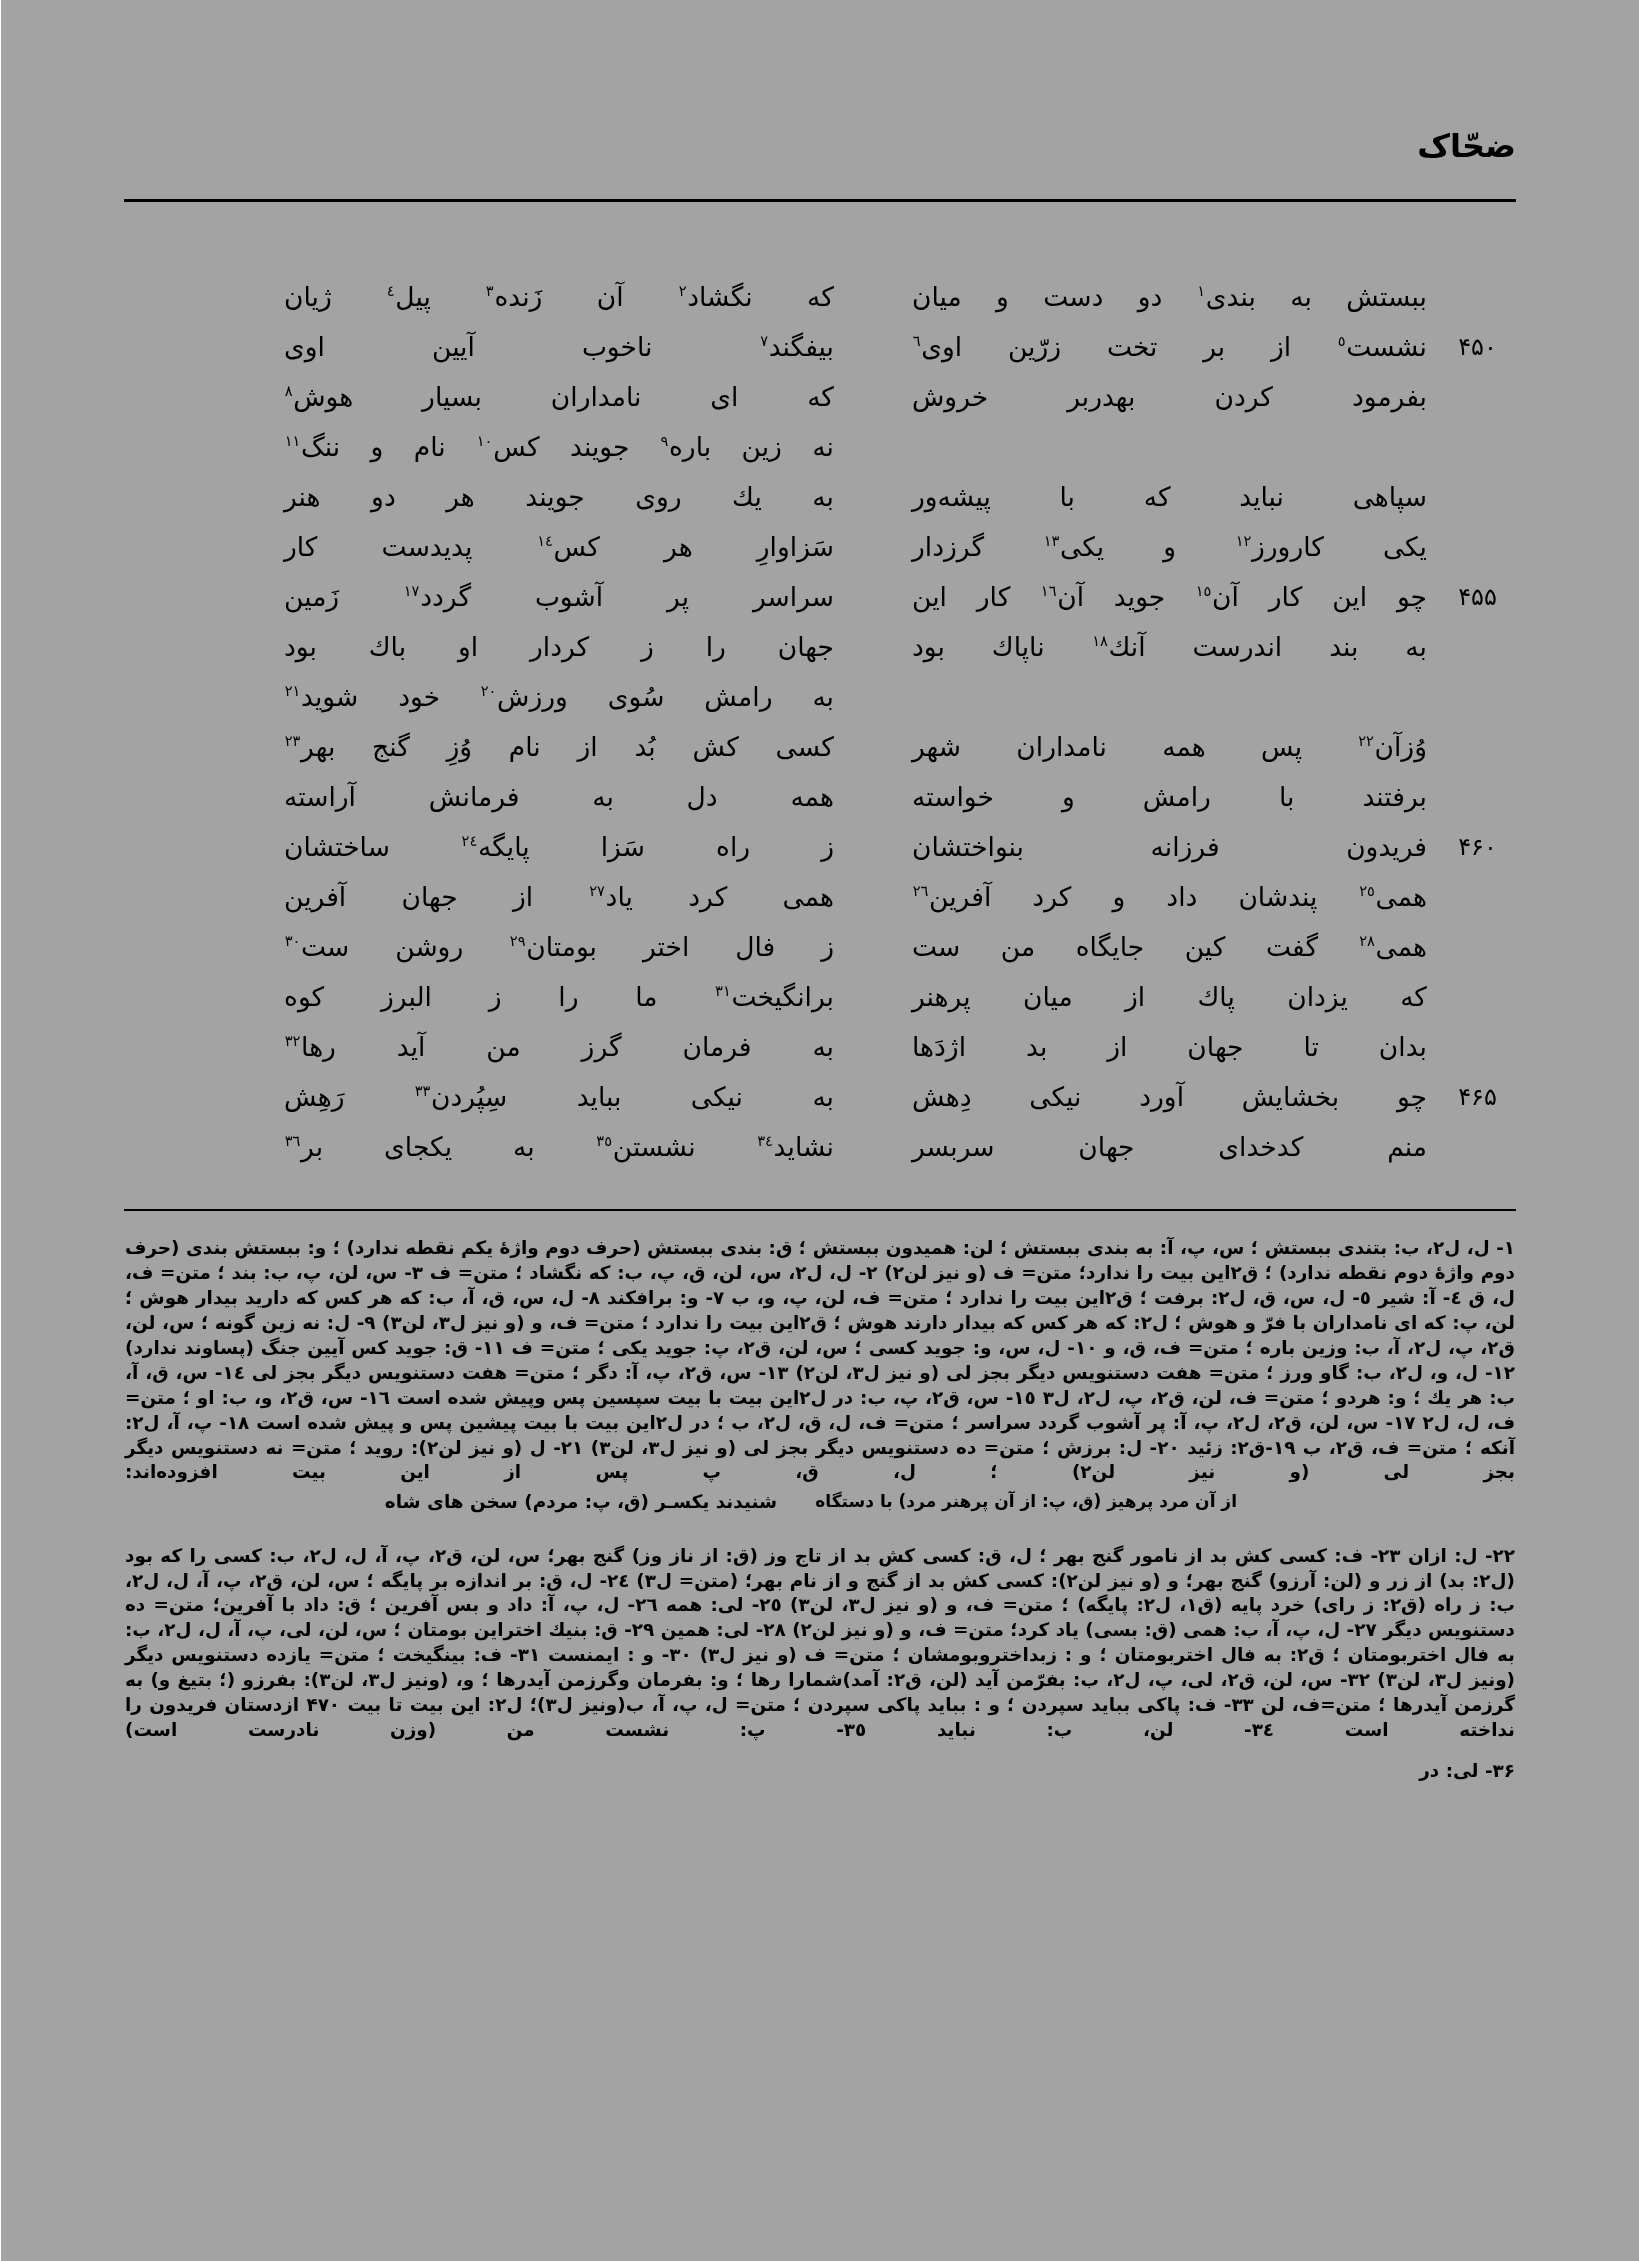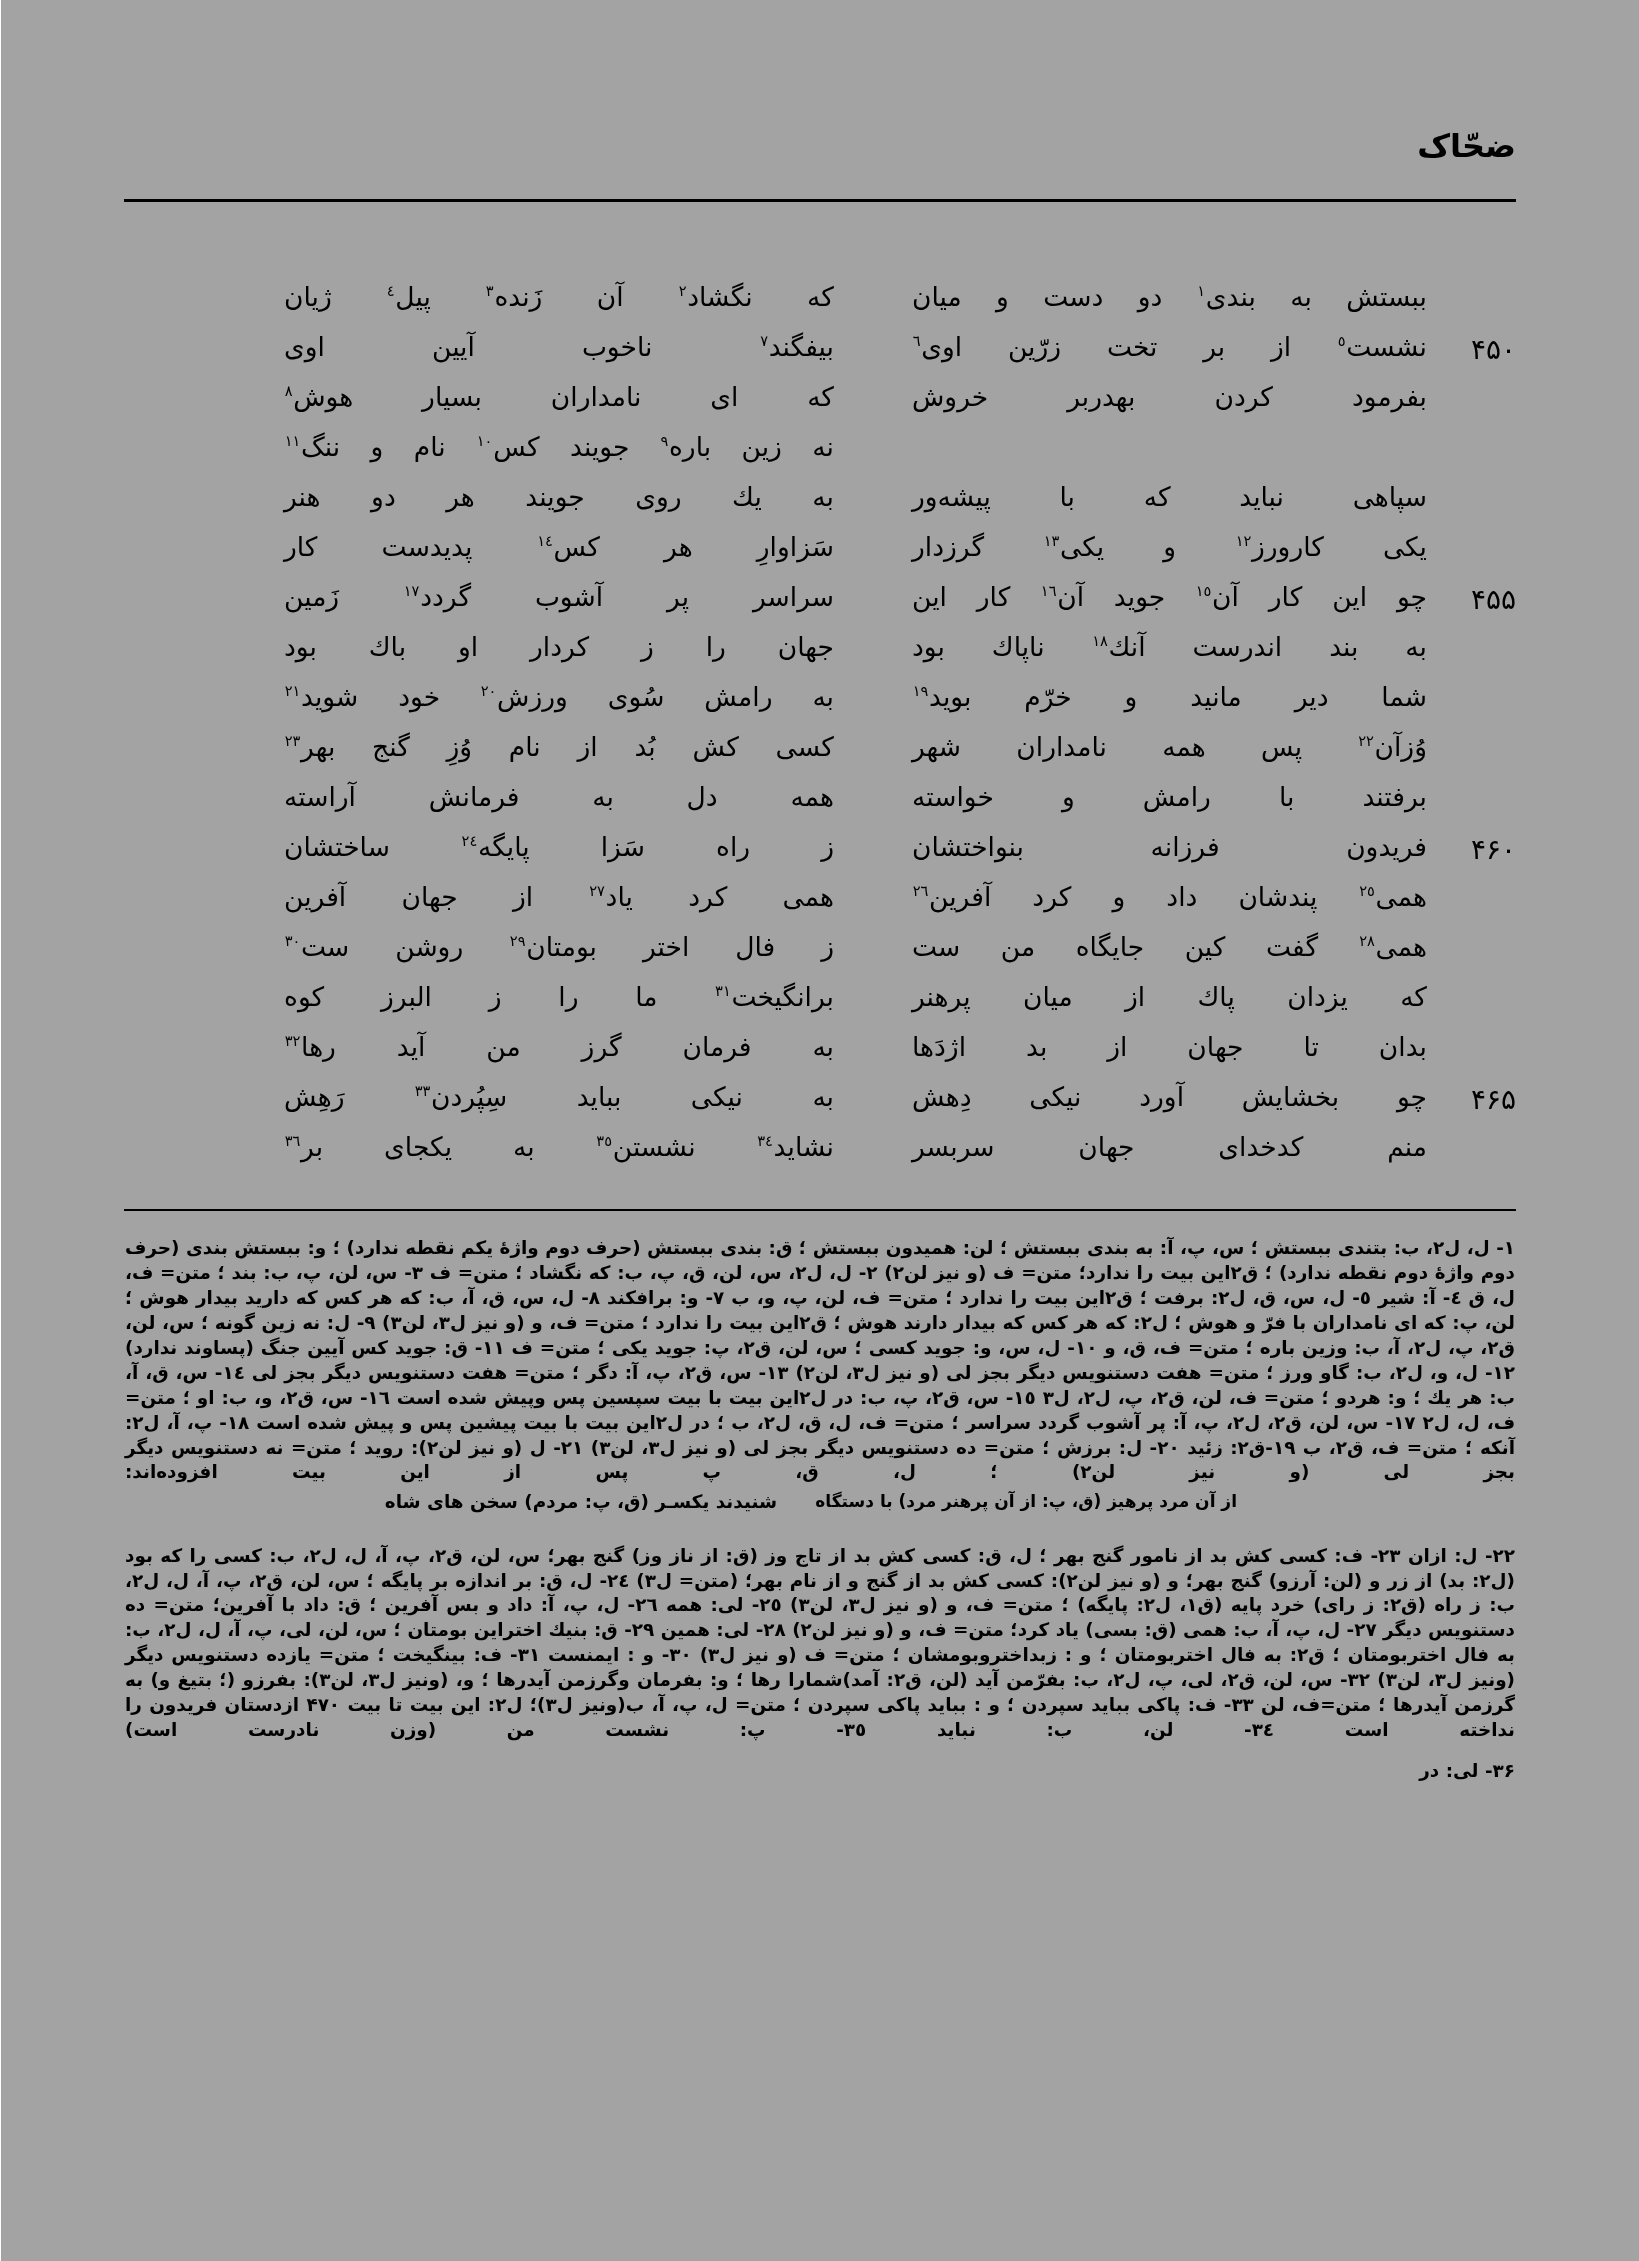--- a/index.html
+++ b/index.html
@@ -58,22 +58,22 @@
   }
   .verse-row {
     position: relative;
     height: 50px;
   }
   .verse-num {
     position: absolute;
     right: 0px;
     top: 5.6px;
     width: 77px;
-    text-align: right;
-    font-size: 28px;
+    text-align: center;
+    font-size: 24px;
     letter-spacing: 0.7px;
   }
   .hemistich {
     position: absolute;
     top: 2.8px;
     font-size: 26.5px;
     white-space: nowrap;
     line-height: 1.25;
   }
   .hemistich-a {
@@ -215,21 +215,20 @@
         <div class="hemistich hemistich-a"><span class="jw">چو</span> <span class="jw">این</span> <span class="jw">کار</span> <span class="jw">آن<sup class="fn">۱٥</sup></span> <span class="jw">جوید</span> <span class="jw">آن<sup class="fn">۱٦</sup></span> <span class="jw">کار</span> <span class="jw">این</span></div>
         <div class="hemistich hemistich-b"><span class="jw">سراسر</span> <span class="jw">پر</span> <span class="jw">آشوب</span> <span class="jw">گردد<sup class="fn">۱۷</sup></span> <span class="jw">زَمین</span></div>
       </div>
       <div class="verse-row">
         <div class="verse-num"></div>
         <div class="hemistich hemistich-a"><span class="jw">به</span> <span class="jw">بند</span> <span class="jw">اندرست</span> <span class="jw">آنك<sup class="fn">۱۸</sup></span> <span class="jw">ناپاك</span> <span class="jw">بود</span></div>
         <div class="hemistich hemistich-b"><span class="jw">جهان</span> <span class="jw">را</span> <span class="jw">ز</span> <span class="jw">کردار</span> <span class="jw">او</span> <span class="jw">باك</span> <span class="jw">بود</span></div>
       </div>
       <div class="verse-row">
         <div class="verse-num"></div>
-        <div class="hemistich hemistich-a"><span class="jw">شما</span> <span class="jw">دیر</span> <span class="jw">مانید</span> <span class="jw">و</span> <span class="jw">خرّم</span> <span class="jw">بوید<sup class="fn">۱۹</sup></span></div>
         <div class="hemistich hemistich-b"><span class="jw">به</span> <span class="jw">رامش</span> <span class="jw">سُوی</span> <span class="jw">ورزش<sup class="fn">۲۰</sup></span> <span class="jw">خود</span> <span class="jw">شوید<sup class="fn">۲۱</sup></span></div>
       </div>
       <div class="verse-row">
         <div class="verse-num"></div>
         <div class="hemistich hemistich-a"><span class="jw">وُزآن<sup class="fn">۲۲</sup></span> <span class="jw">پس</span> <span class="jw">همه</span> <span class="jw">نامداران</span> <span class="jw">شهر</span></div>
         <div class="hemistich hemistich-b"><span class="jw">کسی</span> <span class="jw">کش</span> <span class="jw">بُد</span> <span class="jw">از</span> <span class="jw">نام</span> <span class="jw">وُزِ</span> <span class="jw">گنج</span> <span class="jw">بهر<sup class="fn">۲۳</sup></span></div>
       </div>
       <div class="verse-row">
         <div class="verse-num"></div>
         <div class="hemistich hemistich-a"><span class="jw">برفتند</span> <span class="jw">با</span> <span class="jw">رامش</span> <span class="jw">و</span> <span class="jw">خواسته</span></div>

